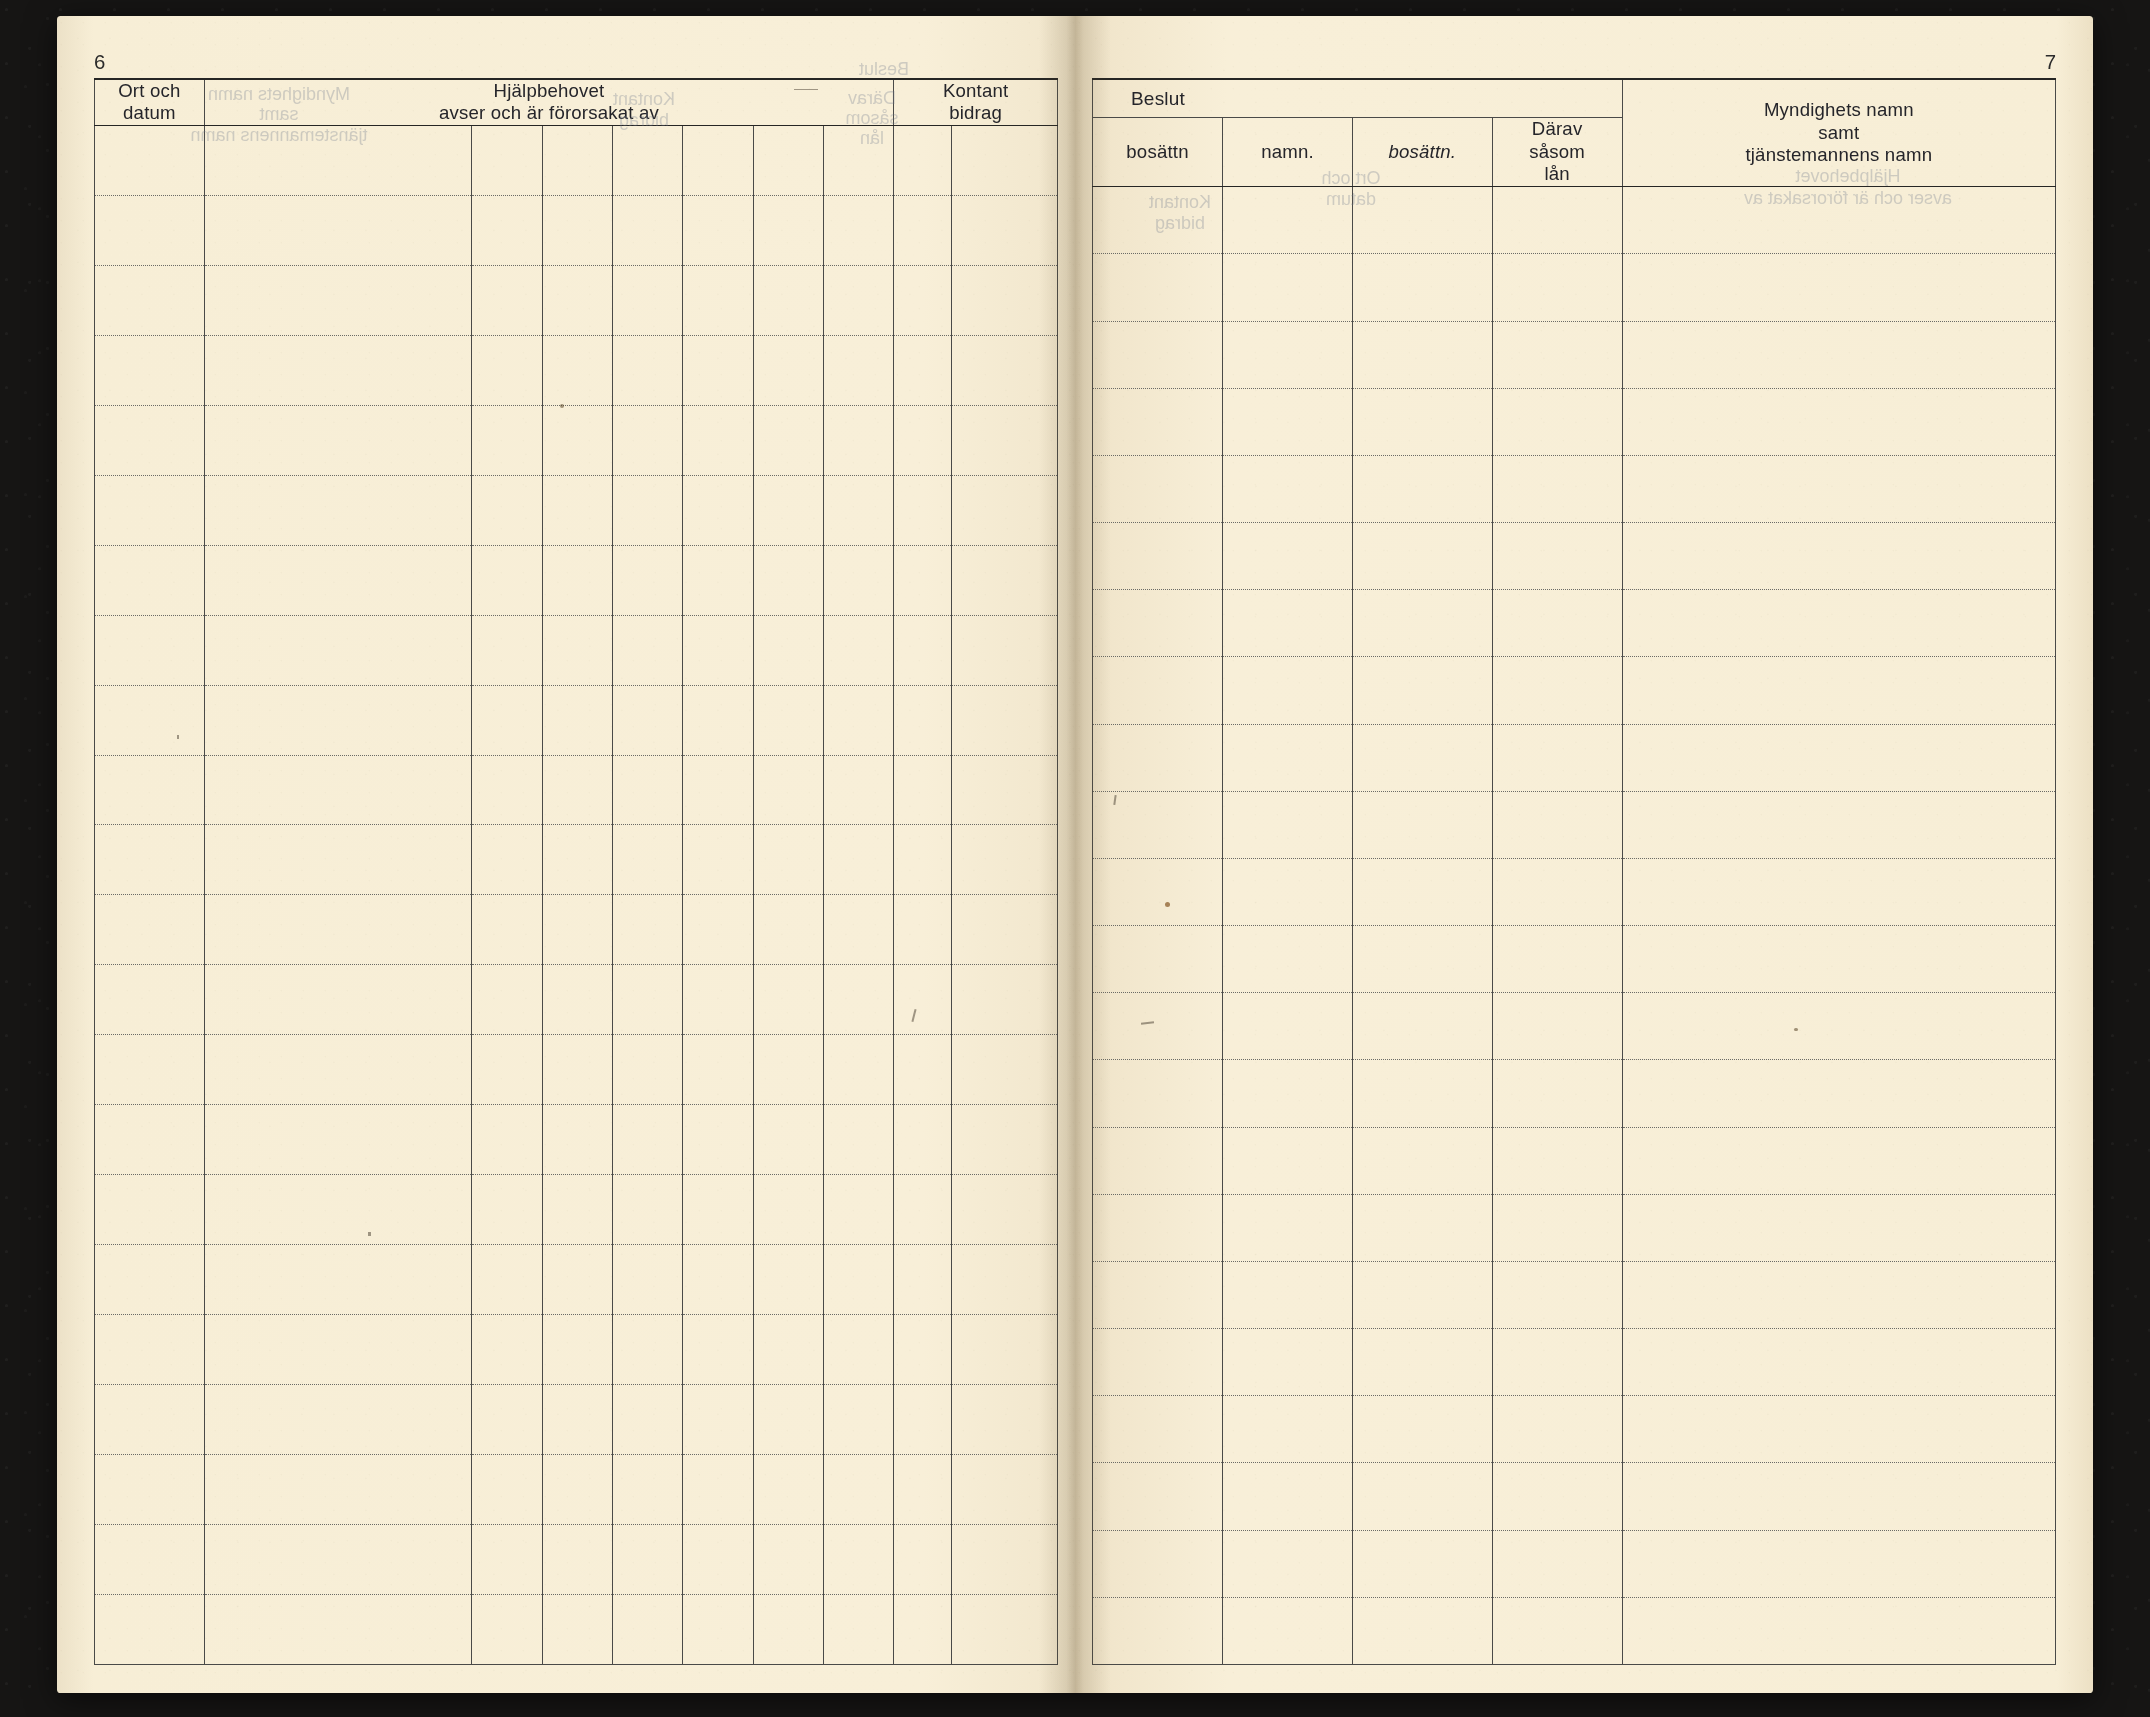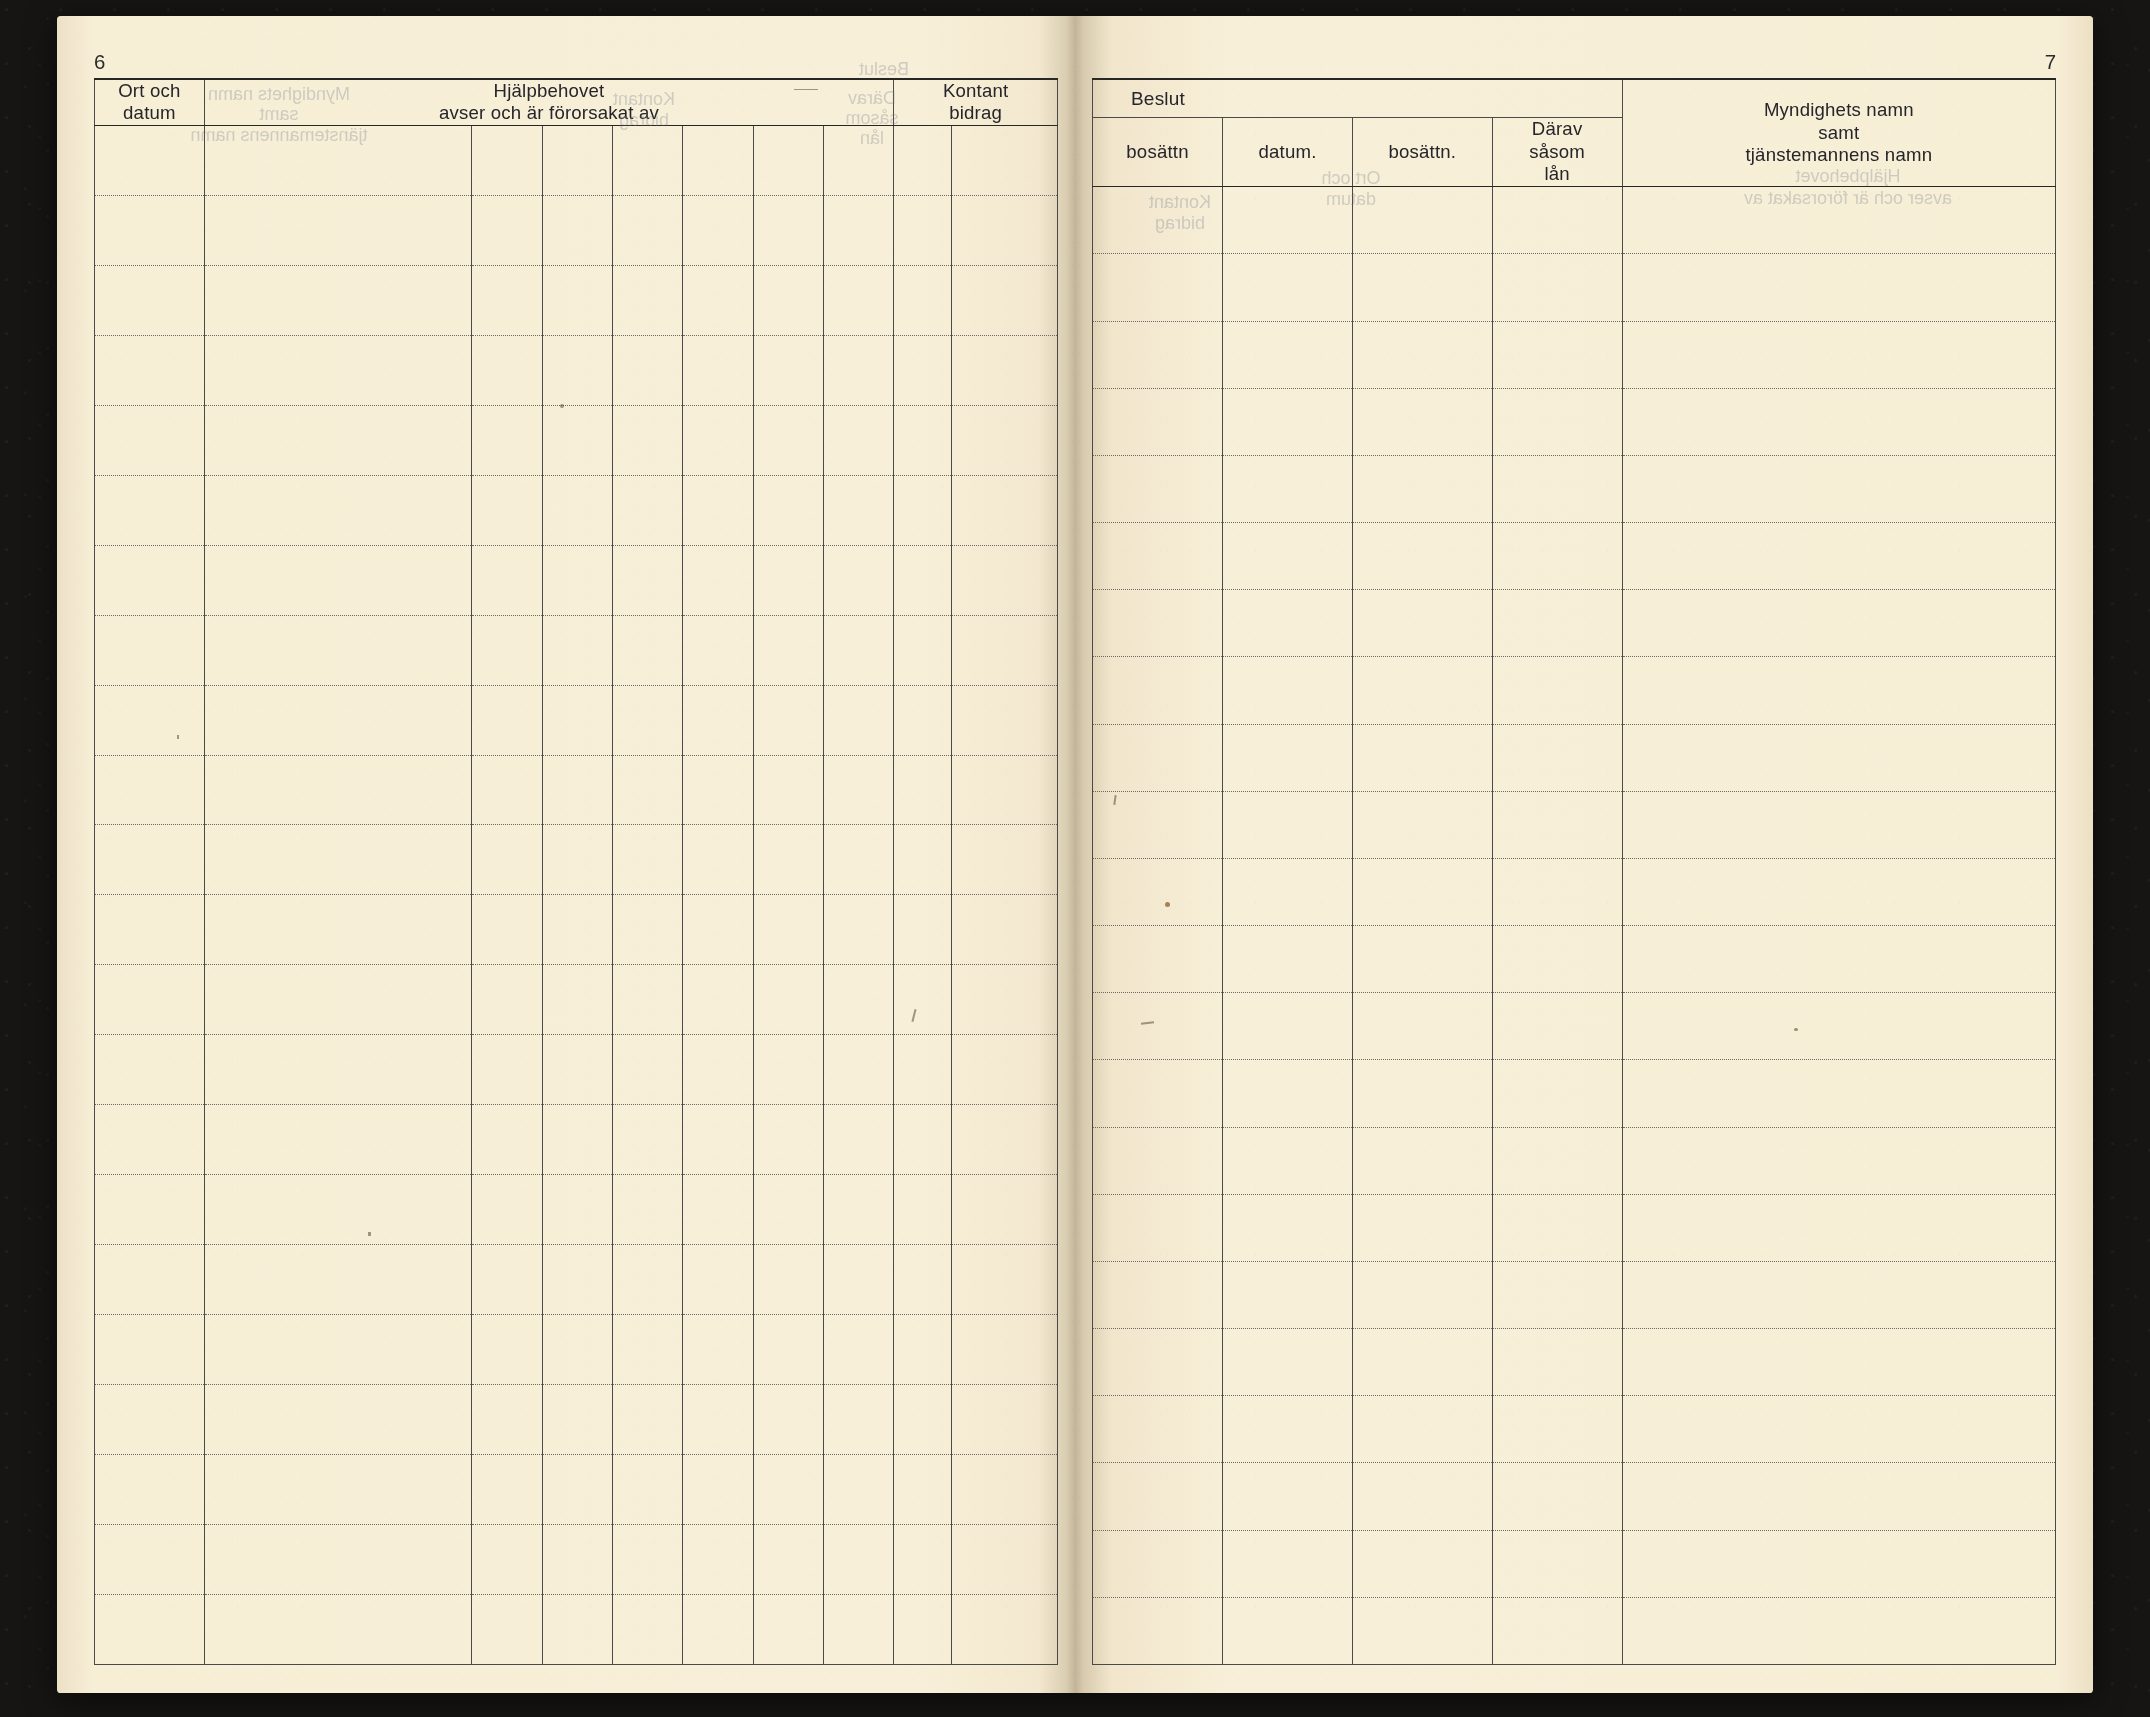--- a/index.html
+++ b/index.html
@@ -542,23 +542,23 @@
               <span>Myndighets namn</span><br>
               <span>samt</span><br>
               <span>tjänstemannens namn</span>
             </th>
           </tr>
           <tr>
             <th class="outerL" style="border-top:none;">
               <span>bosättn</span>
             </th>
             <th style="border-top:none;">
-              <span>datum.</span>
+              <span>namn.</span>
             </th>
-            <th style="border-top:none;">
+            <th style="border-top:none;font-style:italic;">
               <span>bosättn.</span>
             </th>
             <th style="border-top:none;">
               <span>Därav</span><br>
               <span>såsom</span><br>
               <span>lån</span>
             </th>
           </tr>
         </thead>
         <tbody id="right-body">

